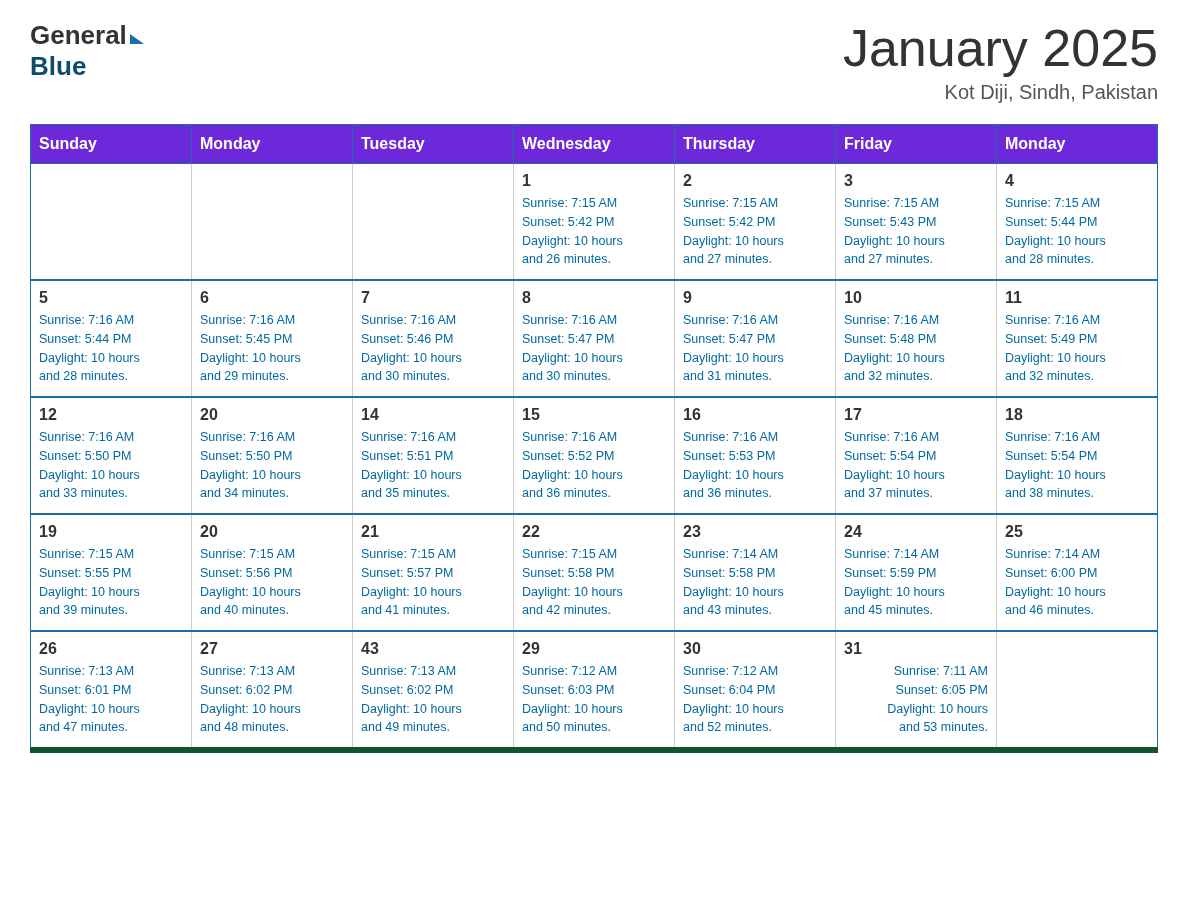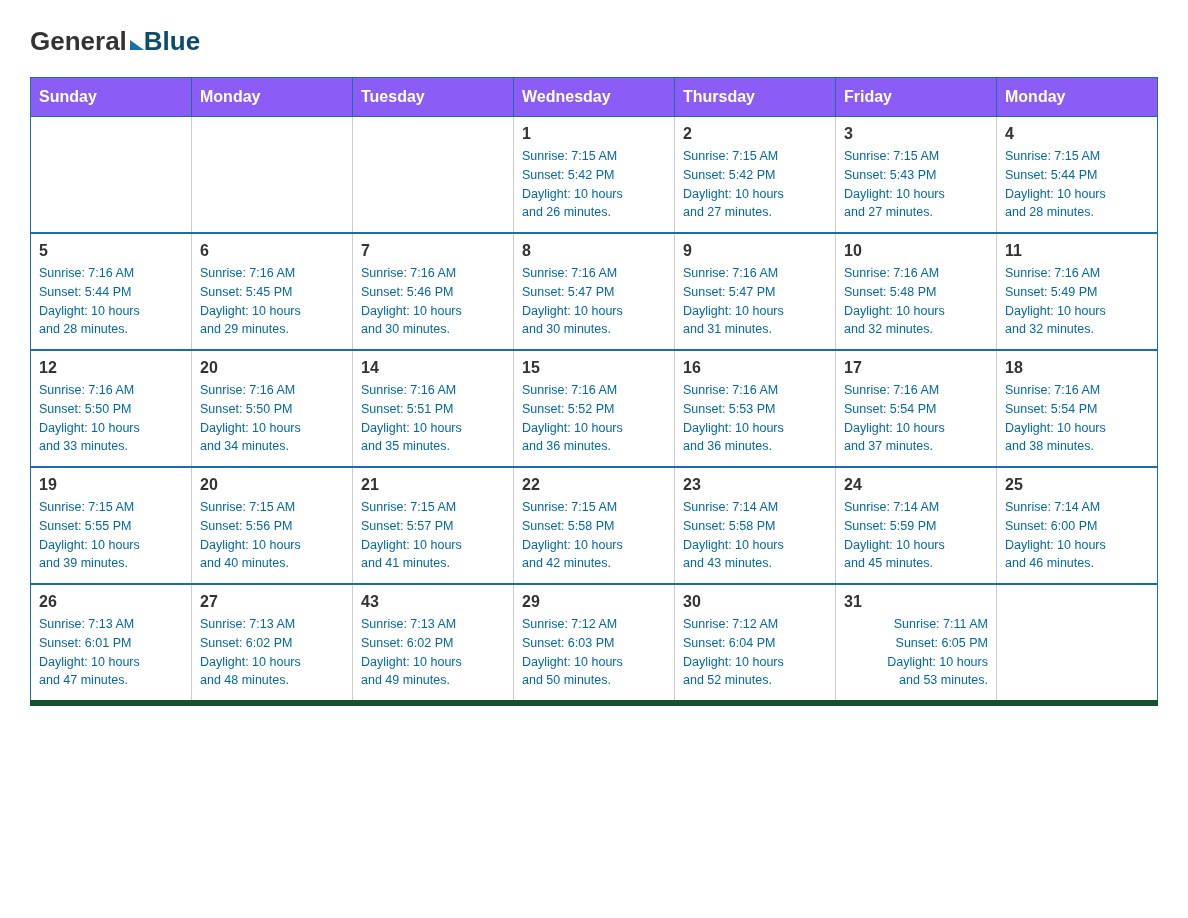--- a/index.html
+++ b/index.html
@@ -26,22 +26,21 @@
       font-weight: bold;
       color: #1a6fa8;
       margin-left: 2px;
     }
     .logo-line2 {
       display: flex;
       align-items: center;
     }
     .logo-wrapper {
       display: flex;
-      flex-direction: row;
-      margin-top: 6px;
+      flex-direction: column;
     }
     .logo-row1 {
       display: flex;
       align-items: center;
     }
     .title-block {
       text-align: right;
     }
     .month-title {
       font-size: 52px;
@@ -53,21 +52,21 @@
       font-size: 20px;
       color: #555;
       margin-top: 4px;
     }
     table {
       width: 100%;
       border-collapse: collapse;
       table-layout: fixed;
     }
     thead tr {
-      background-color: #8b5cf6;
+      background-color: #6d28d9;
     }
     thead th {
       color: #ffffff;
       font-size: 16px;
       font-weight: bold;
       padding: 10px 8px;
       text-align: left;
       border: 1px solid #1a6fa8;
     }
     tbody tr {
@@ -109,20 +108,24 @@
 
 <div class="header">
   <div class="logo-wrapper">
     <div class="logo-row1">
       <span class="logo-text-general">General</span>
       <span style="display:inline-block; width:0; height:0; border-left:14px solid #1a6fa8; border-top:10px solid transparent; border-bottom:0px solid transparent; margin-left:3px; margin-top:6px;"></span>
     </div>
     <div class="logo-line2">
       <span class="logo-blue" style="margin-left:0;font-size:26px;font-weight:bold;color:#0c4a6e;">Blue</span>
     </div>
+  </div>
+  <div class="title-block">
+    <div class="month-title">January 2025</div>
+    <div class="location">Kot Diji, Sindh, Pakistan</div>
   </div>
 </div>
 
 <table>
   <thead>
     <tr>
       <th>Sunday</th>
       <th>Monday</th>
       <th>Tuesday</th>
       <th>Wednesday</th>

